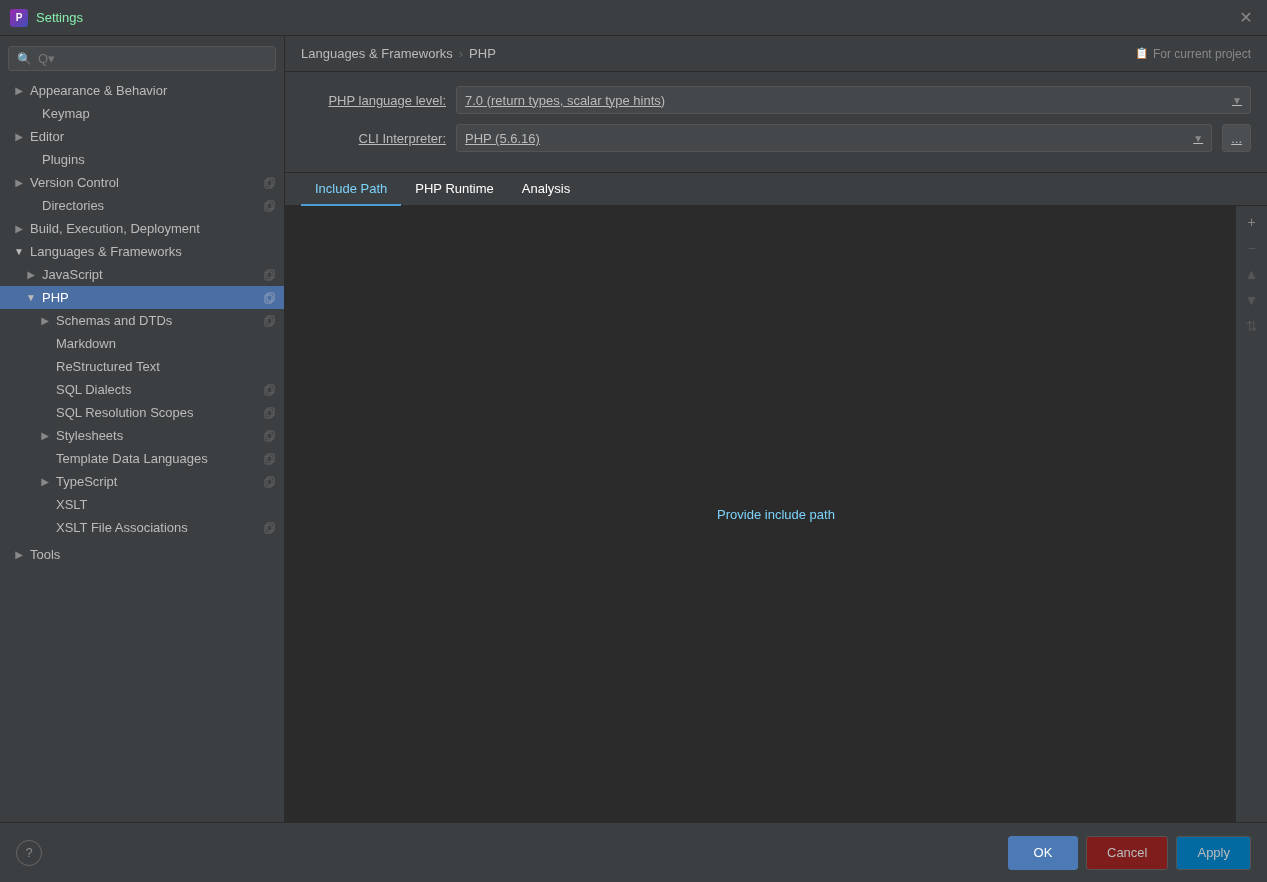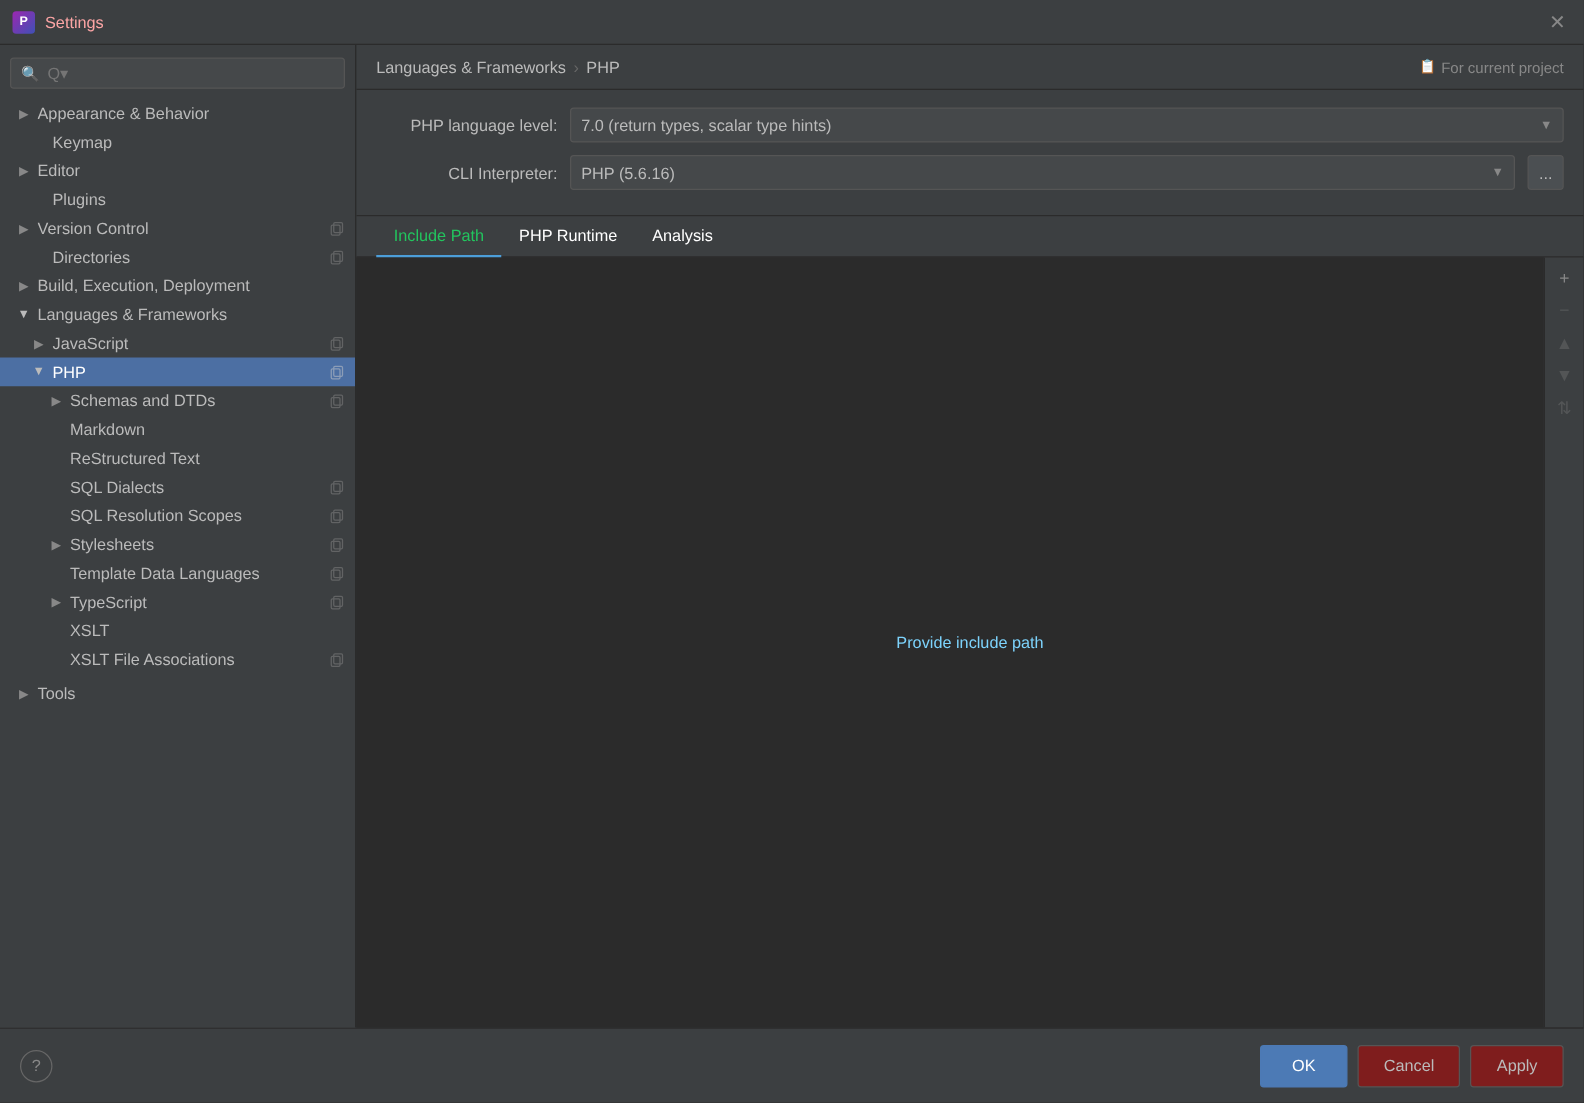--- a/index.html
+++ b/index.html
@@ -32,21 +32,21 @@
       width: 18px;
       height: 18px;
       background: linear-gradient(135deg, #9c27b0, #3f51b5);
       border-radius: 3px;
       display: flex; align-items: center; justify-content: center;
       font-size: 10px;
       color: white;
       font-weight: bold;
     }
     .title-text {
-      color: #fca5a5;
+      color: #86efac;
       font-size: 13px;
     }
     .close-btn {
       width: 22px;
       height: 22px;
       display: flex;
       align-items: center;
       justify-content: center;
       cursor: pointer;
       color: #888;
@@ -158,20 +158,21 @@
       display: flex;
       align-items: center;
       gap: 4px;
     }
 
     
     .settings-form {
       padding: 14px 16px 10px 16px;
       background: #3c3f41;
       border-bottom: 1px solid #2b2b2b;
+      text-decoration: underline;
     }
     .form-row {
       display: flex;
       align-items: center;
       margin-bottom: 10px;
       gap: 10px;
     }
     .form-label {
       color: #bbbbbb;
       font-size: 13px;
@@ -218,21 +219,21 @@
     }
     .tab {
       padding: 8px 14px;
       font-size: 13px;
       color: #ffffff;
       cursor: pointer;
       border-bottom: 2px solid transparent;
       margin-bottom: -1px;
     }
     .tab.active {
-      color: #22c55e;
+      color: #7dd3fc;
       border-bottom: 2px solid #4c9ed9;
     }
 
     
     .include-path-content {
       flex: 1;
       background: #2b2b2b;
       position: relative;
       display: flex;
     }
@@ -316,21 +317,21 @@
       border-color: #4c7ab5;
       color: #ffffff;
       min-width: 70px;
     }
     .btn-cancel {
       background: #7f1d1d;
       color: #bbbbbb;
       min-width: 80px;
     }
     .btn-apply {
-      background: #7f1d1d;
+      background: #0369a1;
       color: #bbbbbb;
       min-width: 70px;
     }
 
     
     .copy-icon-svg {
       display: inline-block;
       width: 12px;
       height: 12px;
       opacity: 0.5;

